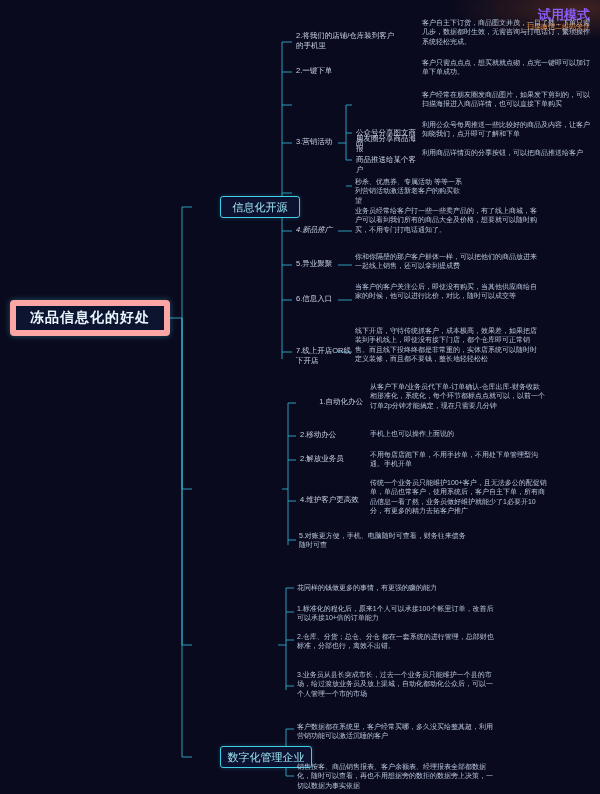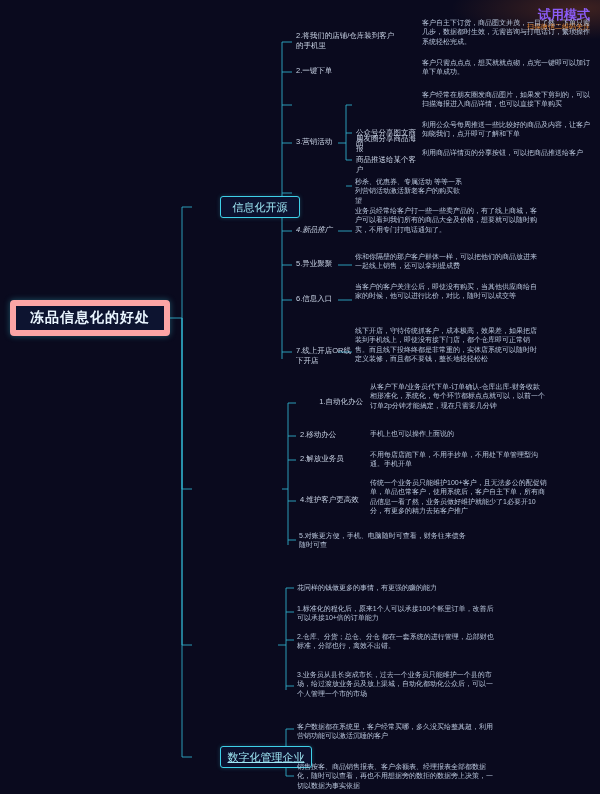--- a/index.html
+++ b/index.html
@@ -161,18 +161,18 @@
   <div class="node leafbox" style="left:368px;top:478px;width:180px;">传统一个业务员只能维护100+客户，且无法多公的配促销单，单品也常客户，使用系统后，客户自主下单，所有商品信息一看了然，业务员做好维护就能少了1必要开10分，有更多的精力去拓客户推广</div>
 
   <div class="node leafbox" style="left:297px;top:531px;width:170px;">5.对账更方便，手机、电脑随时可查看，财务往来债务随时可查</div>
 
 
   <div class="node leafbox" style="left:295px;top:583px;width:200px;">花同样的钱做更多的事情，有更强的赚的能力</div>
   <div class="node leafbox" style="left:295px;top:604px;width:200px;">1.标准化的程化后，原来1个人可以承接100个帐里订单，改善后可以承接10+倍的订单能力</div>
   <div class="node leafbox" style="left:295px;top:632px;width:200px;">2.仓库、分货；总仓、分仓 都在一套系统的进行管理，总部财也标准，分部也行，离效不出错。</div>
   <div class="node leafbox" style="left:295px;top:670px;width:200px;">3.业务员从县长突成市长，过去一个业务员只能维护一个县的市场，给过渡放业务员及放上渠城，自动化都动化公众后，可以一个人管理一个市的市场</div>
 
-  <div class="node branch" style="left:192px;top:746px;width:92px;text-decoration:underline;">数字化管理企业</div>
+  <div class="node branch" style="left:192px;top:746px;width:92px;">数字化管理企业</div>
 
   <div class="node leafbox" style="left:295px;top:722px;width:200px;">客户数据都在系统里，客户经常买哪，多久没买给整其超，利用营销功能可以激活沉睡的客户</div>
   <div class="node leafbox" style="left:295px;top:762px;width:200px;">销售按客、商品销售报表、客户余额表、经理报表全部都数据化，随时可以查看，再也不用想据旁的数拒的数据旁上决策，一切以数据为事实依据</div>
 
 </div>
 
 </body></html>

